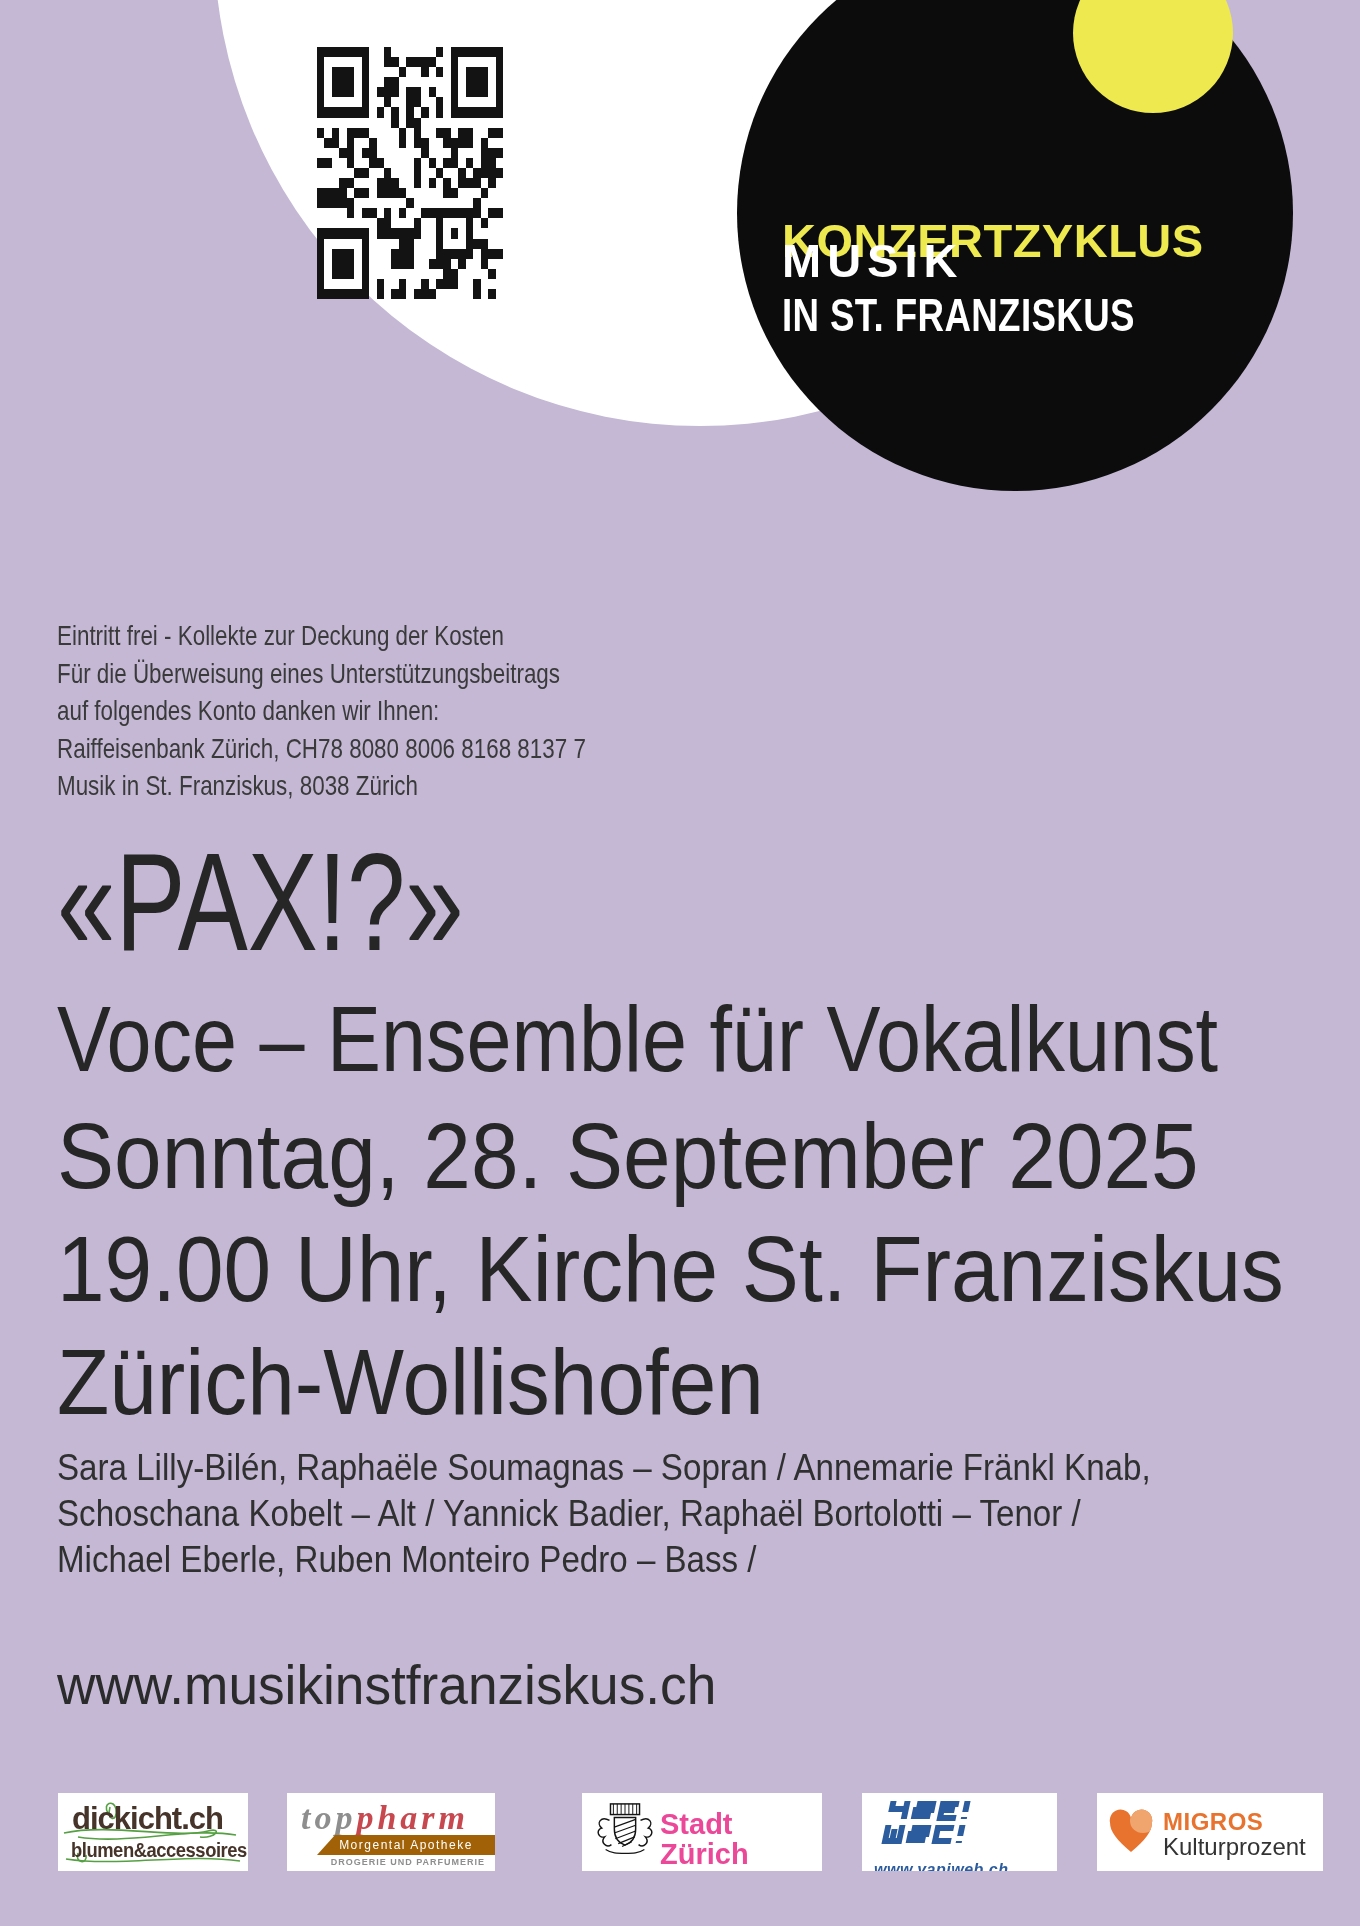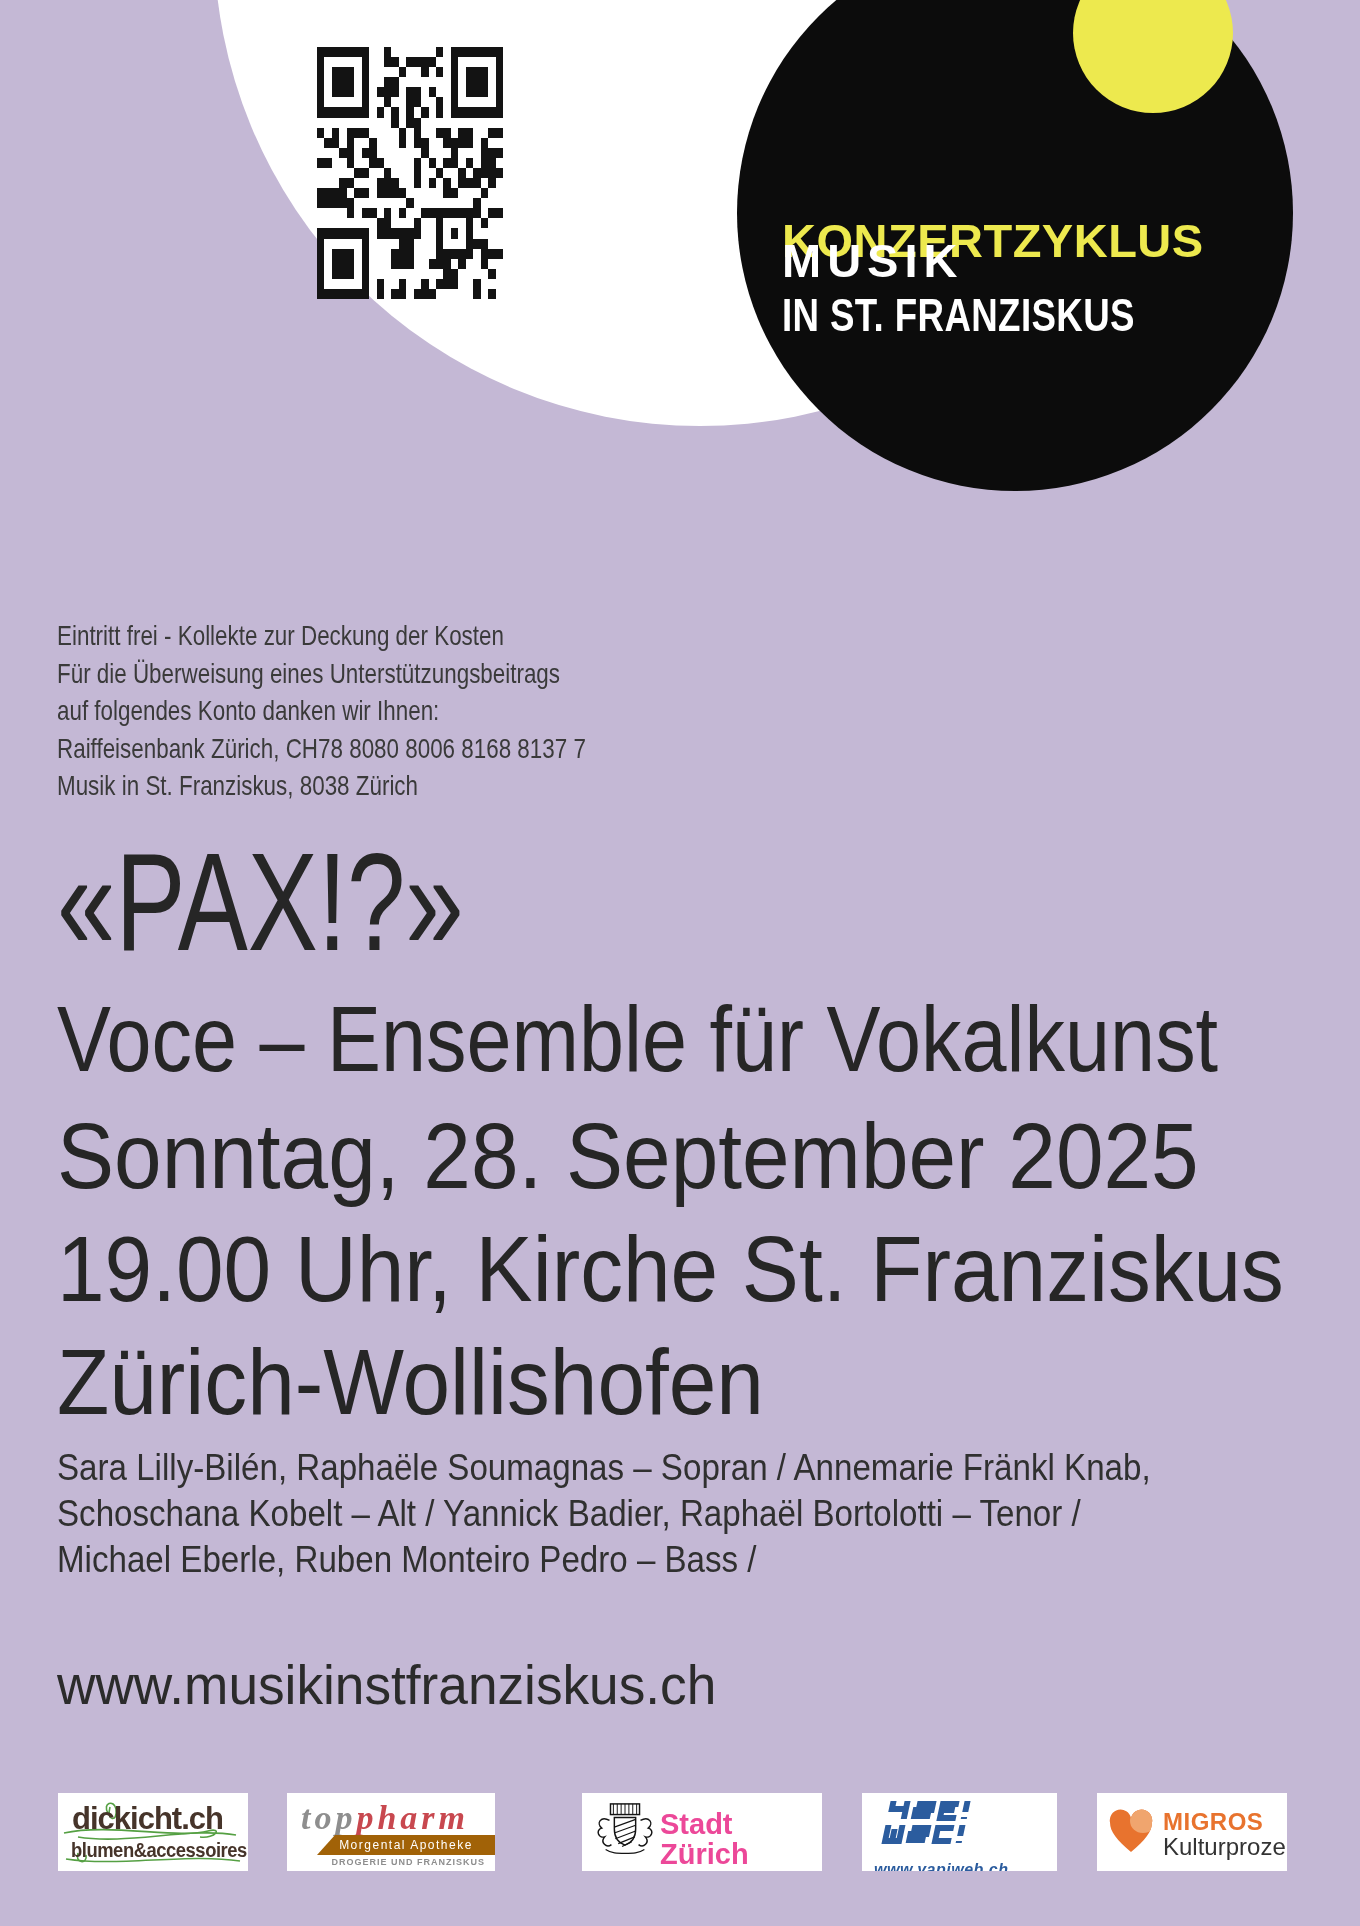--- a/index.html
+++ b/index.html
@@ -24,21 +24,21 @@
   .ev1{top:1110px;} .ev2{top:1223px;} .ev3{top:1336px;}
   .performers-block{left:57px;top:1445px;font-size:36px;line-height:46px;color:#303030;transform:scaleX(0.92);transform-origin:0 0;}
   .performers-block div{white-space:nowrap;}
   .website-line{left:57px;top:1657px;font-size:56px;font-weight:300;color:#2b2b2b;transform:scaleX(0.95);}
   
   .logo-box{position:absolute;top:1793px;height:78px;background:#ffffff;overflow:hidden;}
   .box-dickicht{left:58px;width:190px;}
   .box-toppharm{left:287px;width:208px;}
   .box-stadt{left:582px;width:240px;}
   .box-yapiweb{left:862px;width:195px;}
-  .box-migros{left:1097px;width:190px;}
+  .box-migros{left:1097px;width:226px;}
   .dk-name{position:absolute;left:14px;top:8px;font-size:31px;font-weight:bold;color:#46342a;letter-spacing:-1px;}
   .dk-sub{position:absolute;left:13px;top:46px;font-size:20px;font-weight:bold;color:#46342a;letter-spacing:-.5px;transform:scaleX(.92);transform-origin:0 0;}
   .dk-vines{position:absolute;left:0;top:0;}
   .tp-brand{position:absolute;left:14px;top:6px;font-family:"Liberation Serif","DejaVu Serif",serif;font-style:italic;font-weight:bold;font-size:34px;letter-spacing:4px;}
   .tp-top{color:#8e8e8e;} .tp-pharm{color:#c8484f;}
   .tp-banner{position:absolute;right:0;top:42px;width:178px;height:20px;background:#a16207;clip-path:polygon(18px 0,100% 0,100% 100%,0 100%);color:#ffffff;font-size:12px;letter-spacing:1.5px;text-align:center;line-height:20px;}
   .tp-sub{position:absolute;right:10px;top:64px;font-size:9px;font-weight:bold;color:#8e8e8e;letter-spacing:1px;}
   .sz-emblem{position:absolute;left:12px;top:8px;}
   .sz-text{position:absolute;left:78px;top:16px;color:#ec4899;}
   .sz-name{font-size:29px;font-weight:bold;line-height:30px;}
@@ -293,21 +293,21 @@
         <path d="M20 60 C 16 70, 30 72, 28 62"></path>
       </g>
     </svg>
     <div class="dk-name">dickicht.ch</div>
     <div class="dk-sub">blumen&amp;accessoires</div>
   </div>
 
   <div class="logo-box box-toppharm">
     <div class="tp-brand"><span class="tp-top">top</span><span class="tp-pharm">pharm</span></div>
     <div class="tp-banner">Morgental Apotheke</div>
-    <div class="tp-sub">DROGERIE UND FRANZISKUS</div>
+    <div class="tp-sub">DROGERIE UND PARFUMERIE</div>
   </div>
 
   <div class="logo-box box-stadt">
     <svg class="sz-emblem" width="62" height="62" viewBox="0 0 64 64">
       <g fill="none" stroke="#141414" stroke-width="1.5">
         <rect x="17" y="3" width="30" height="11"></rect>
         <path d="M20 3v11 M24 3v11 M28 3v11 M32 3v11 M36 3v11 M40 3v11 M44 3v11" stroke-width="1"></path>
         <path d="M21 17 h22 v12 c0 9 -5 14.5 -11 16.5 c-6 -2 -11 -7.5 -11 -16.5 z"></path>
         <path d="M21 27 L43 19 M21 33 L43 25 M22 39 L43 31 M25 44 L42 37 M29 47 L39 42" stroke-width="1.2"></path>
         <path d="M16 20 c-9 -5 -14 3 -8 8 c-7 2 -3 11 3 9 c-5 6 2 12 7 8"></path>

